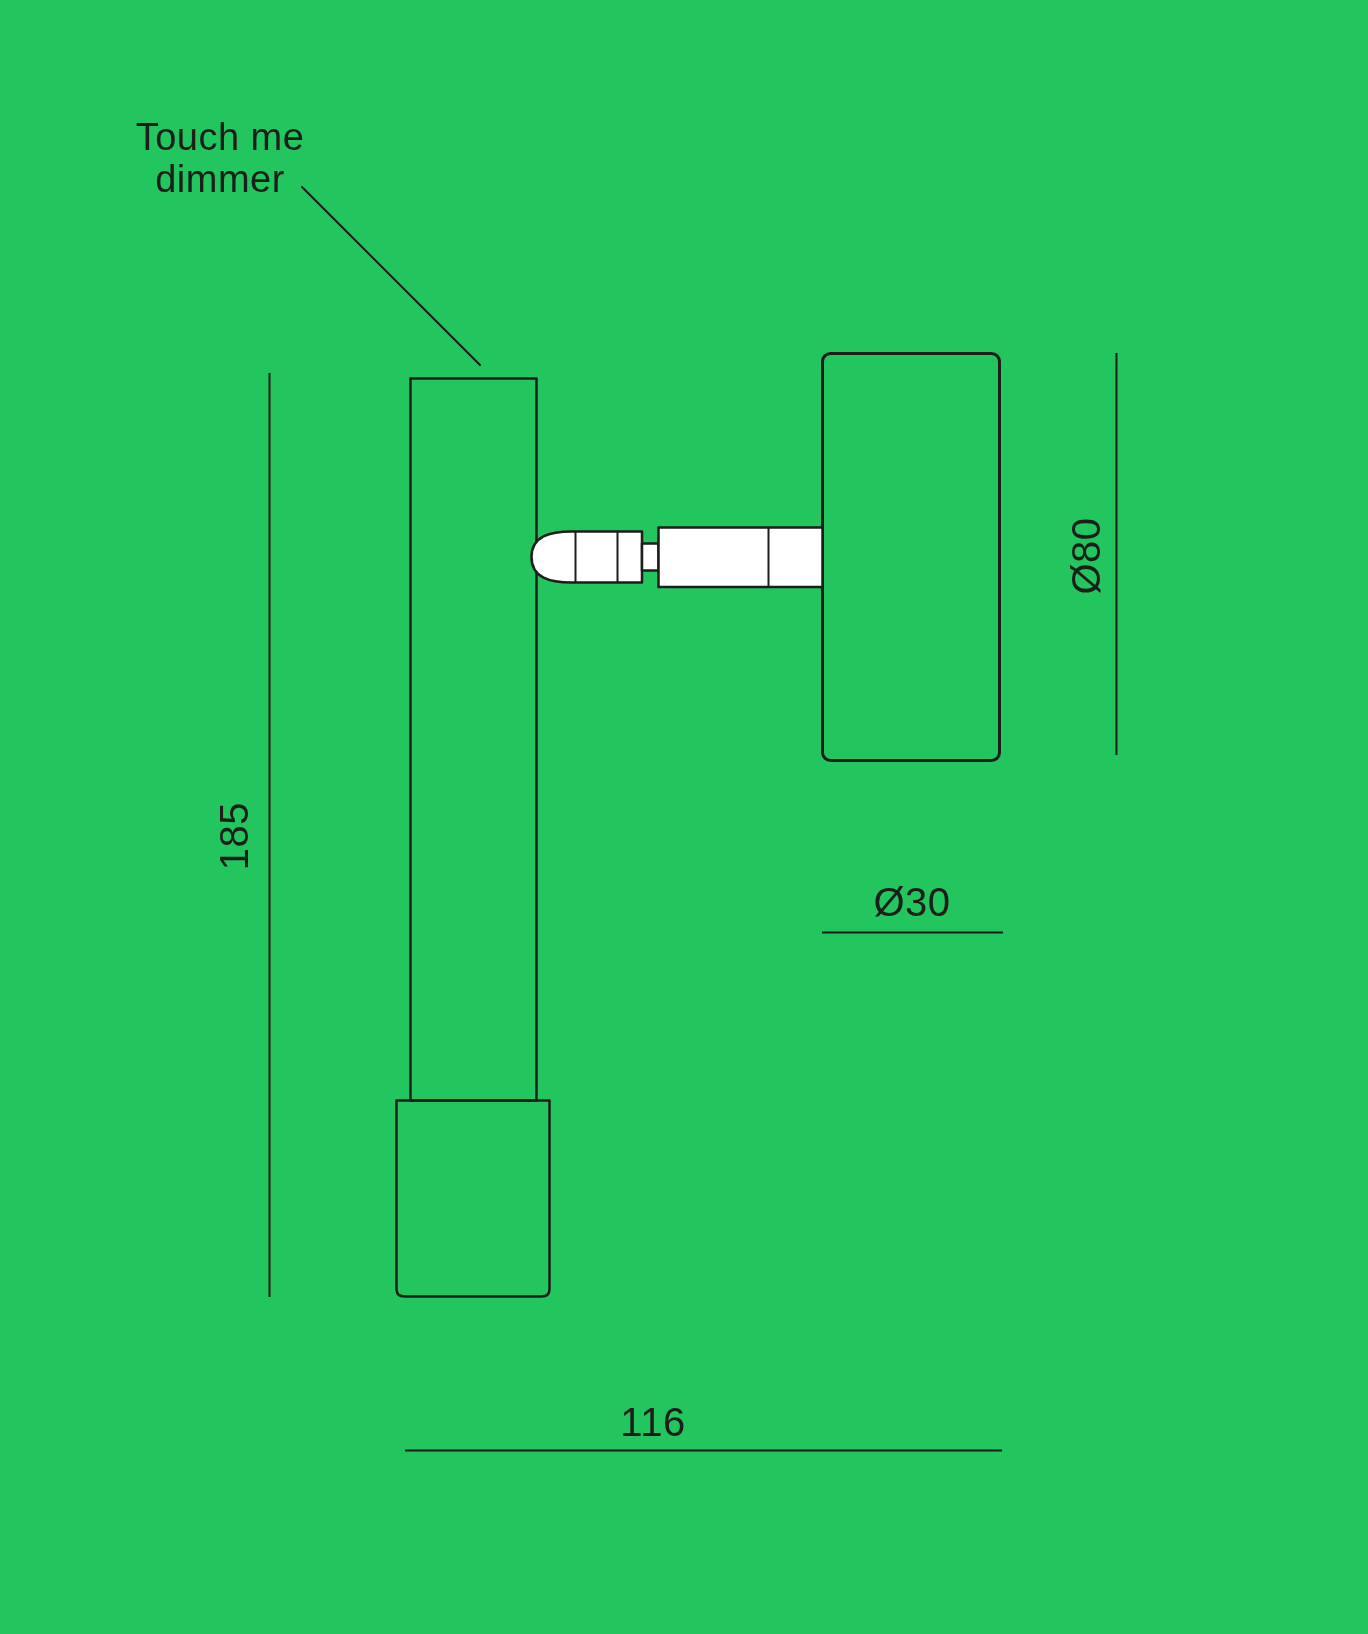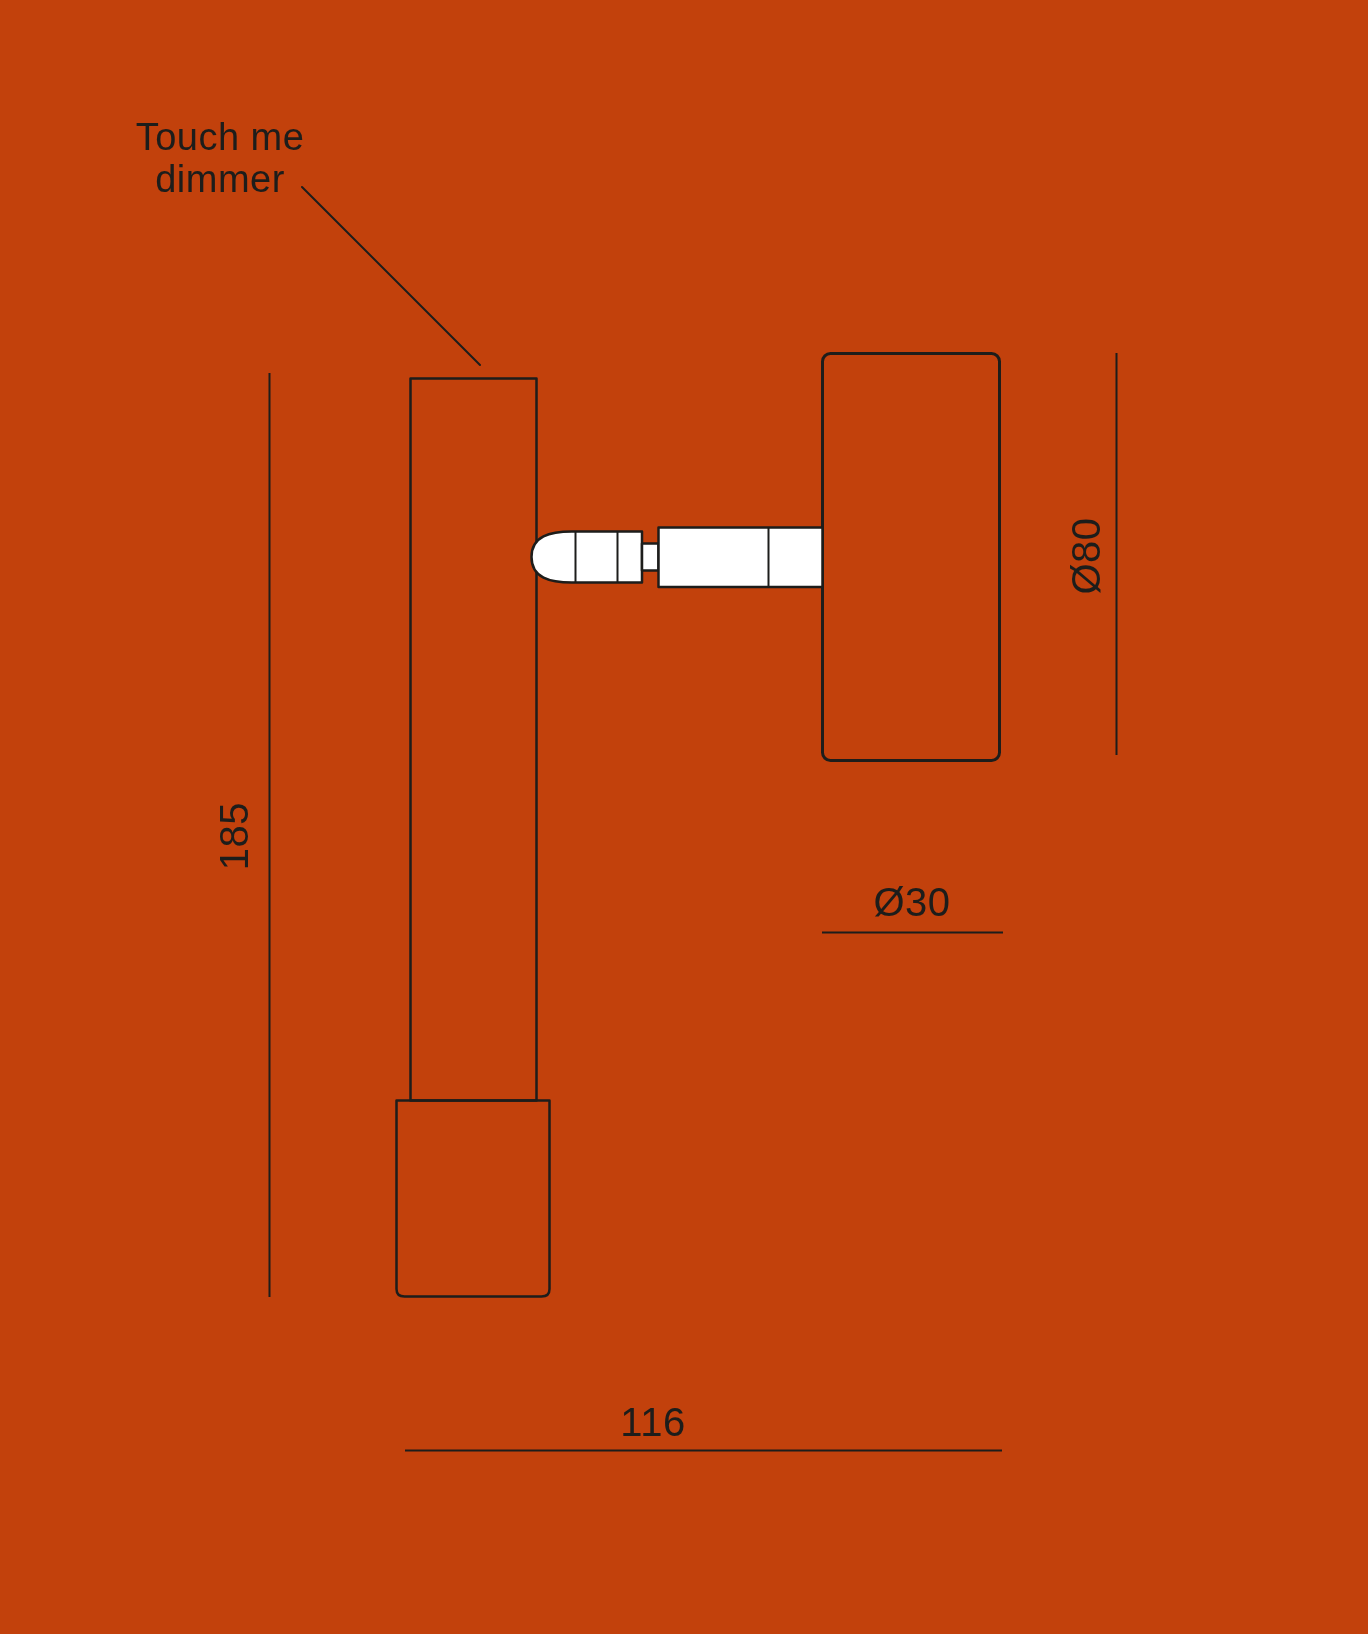--- a/index.html
+++ b/index.html
@@ -4,21 +4,21 @@
 <style>
   html, body {
     margin: 0;
     padding: 0;
     background: #ffffff;
   }
   .canvas {
     position: relative;
     width: 1368px;
     height: 1634px;
-    background: #c2410c;
+    background: #22c55e;
     font-family: "Liberation Sans", sans-serif;
     overflow: hidden;
   }
   svg { display: block; }
   .outline {
     fill: none;
     stroke: #1d1d1b;
     stroke-width: 2.5;
     stroke-linejoin: round;
   }

